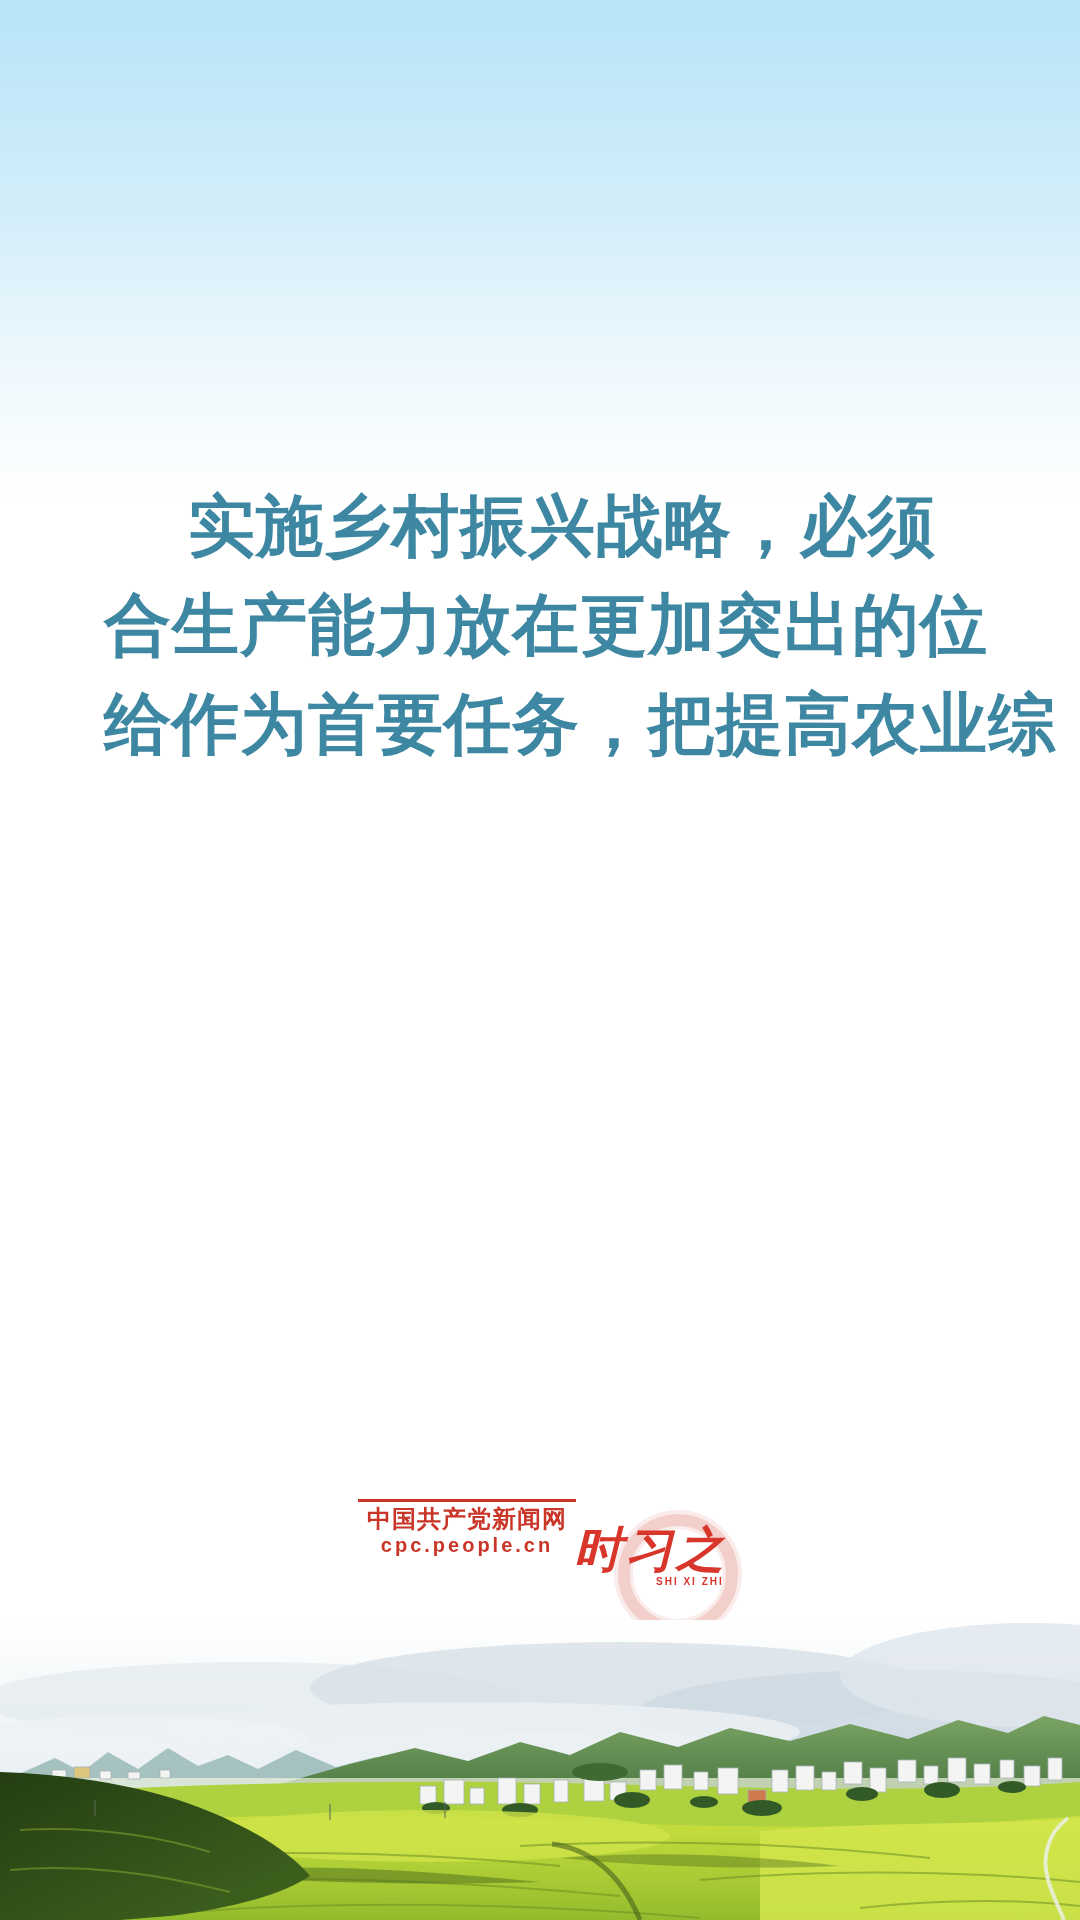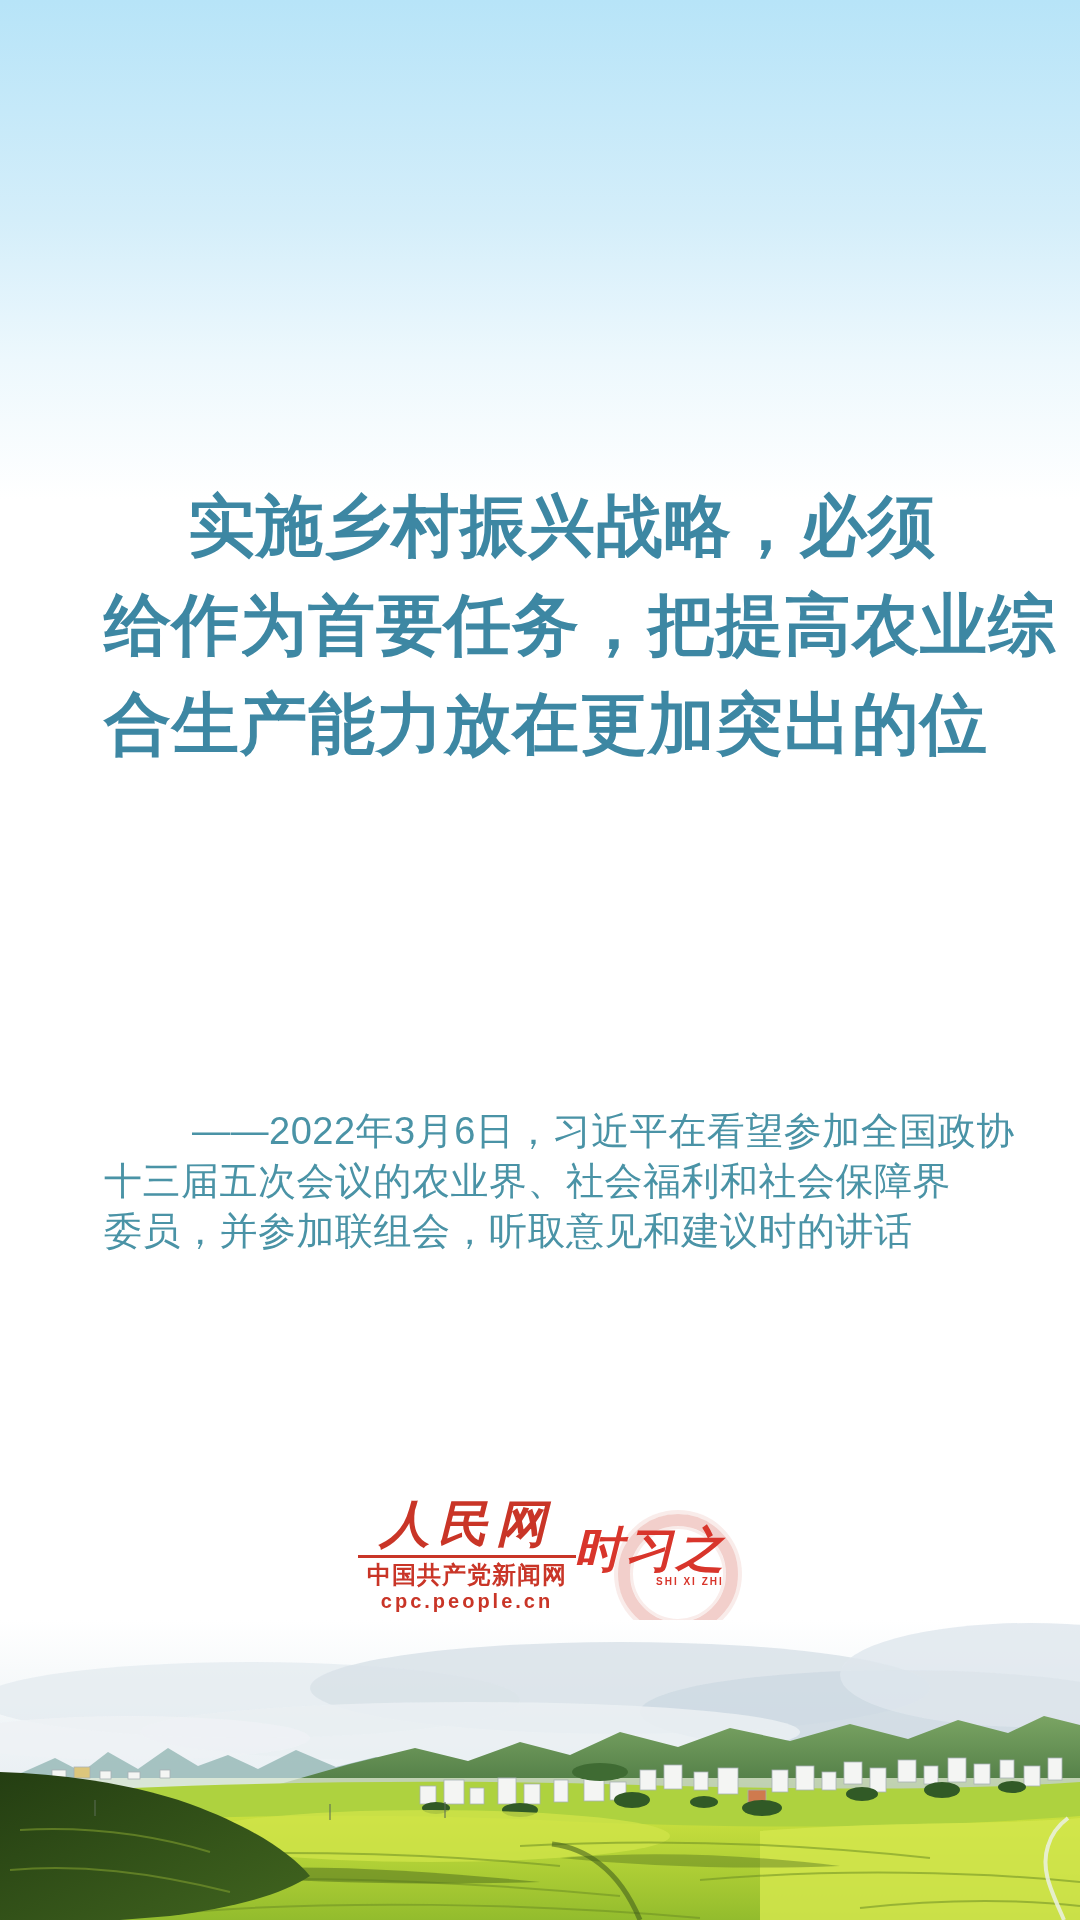--- a/index.html
+++ b/index.html
@@ -58,32 +58,26 @@
   
   .landscape{position:absolute;left:0;bottom:0;width:1080px;height:300px;display:block;}
 </style>
 </head>
 <body>
 
 <div class="poster">
 
   <div class="quote">
     <div class="line indent">实施乡村振兴战略，必须</div>
+    <div class="line">合生产能力放在更加突出的位</div>
     <div class="line">给作为首要任务，把提高农业综</div>
-    <div class="line">合生产能力放在更加突出的位</div>
   </div>
 
-  <div class="attribution">
-    <div class="line indent">——2022年3月6日，习近平在看望参加全国政协</div>
-    <div class="line">十三届五次会议的农业界、社会福利和社会保障界</div>
-    <div class="line">委员，并参加联组会，听取意见和建议时的讲话</div>
-  </div>
 
   <div class="logo-people">
-    <div class="pd-name">人民网</div>
     <div class="pd-rule"></div>
     <div class="pd-subtitle">中国共产党新闻网</div>
     <div class="pd-url">cpc.people.cn</div>
   </div>
 
   <div class="logo-sxz">
     <div class="sxz-ring"></div>
     <div class="sxz-name">时习之</div>
     <div class="sxz-sub">SHI XI ZHI</div>
   </div>

